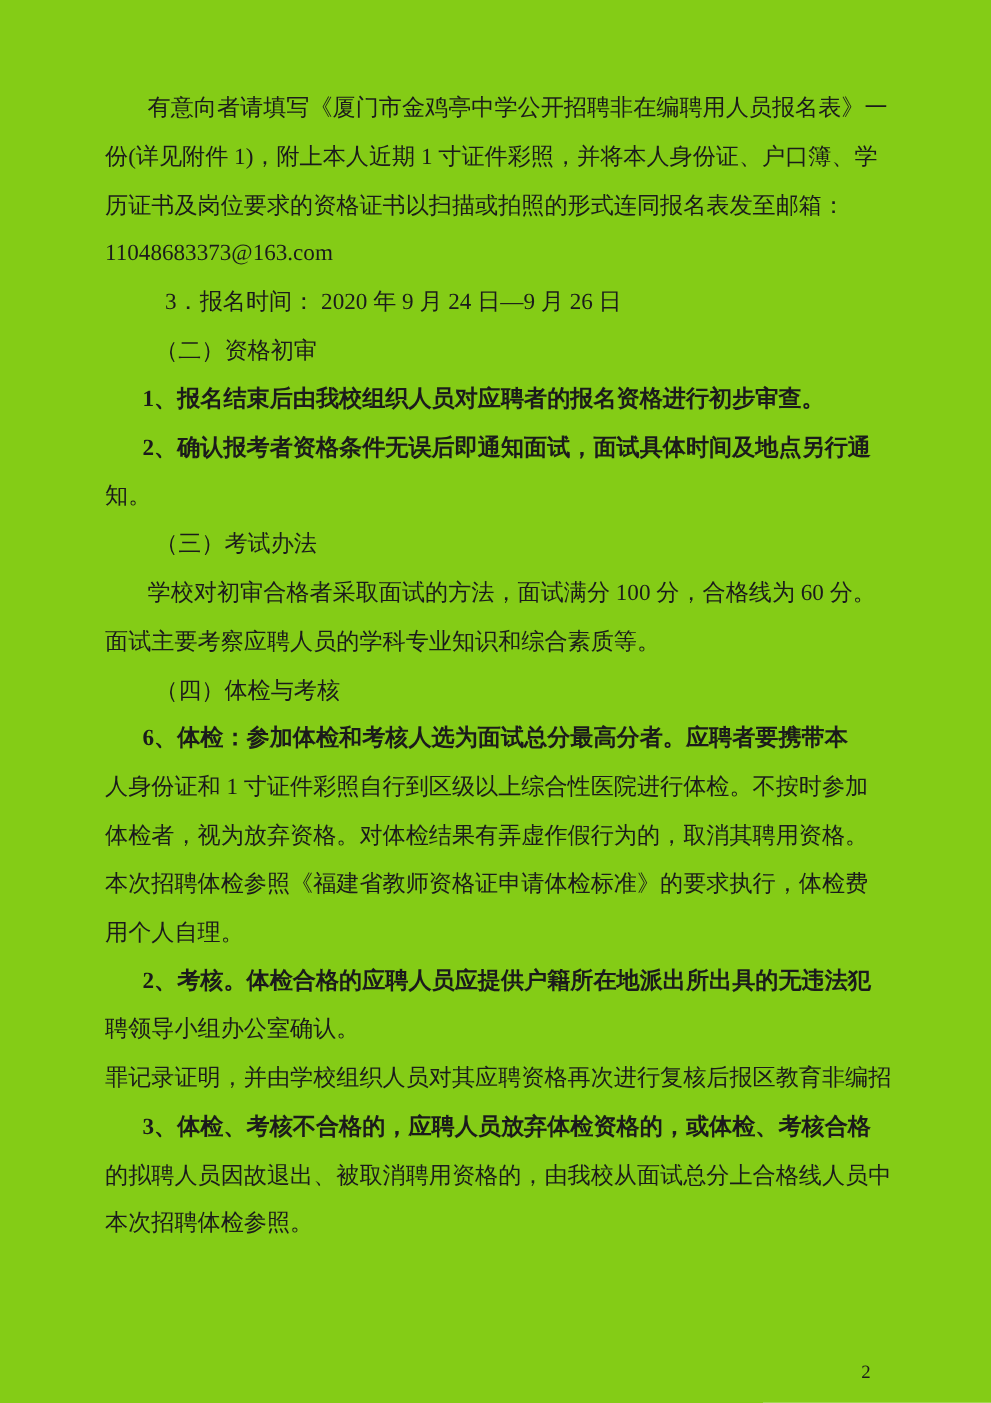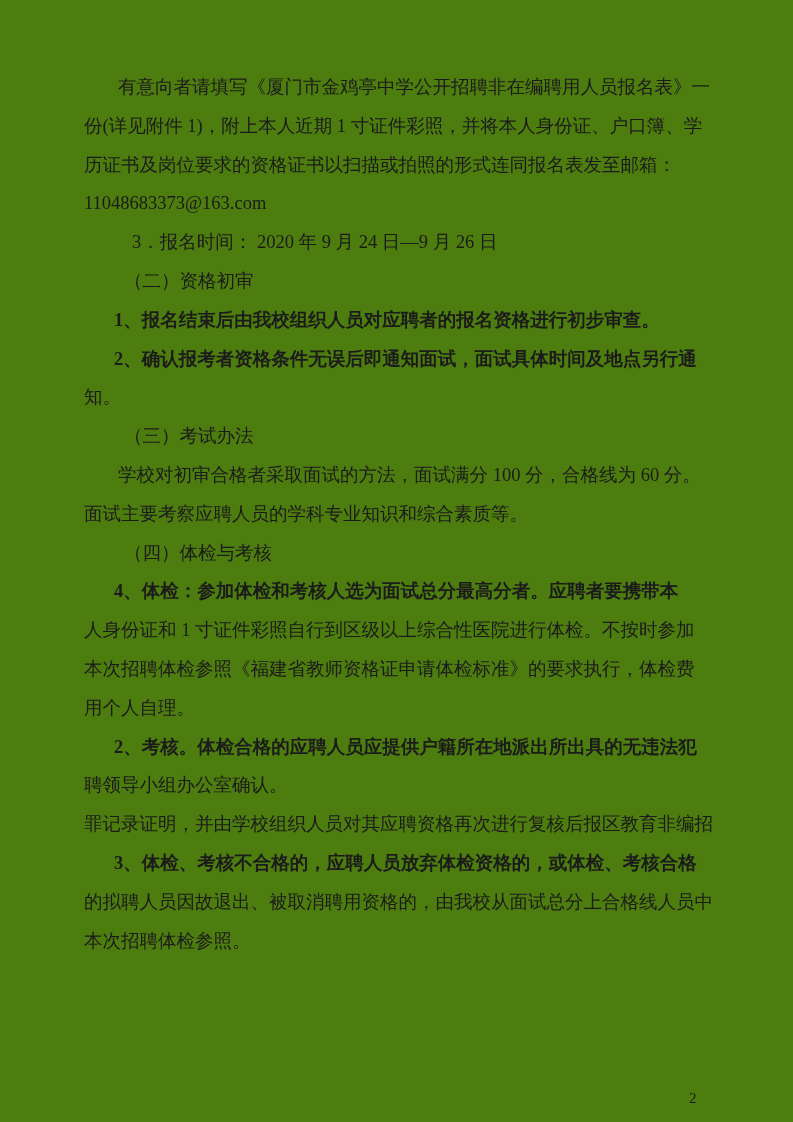--- a/index.html
+++ b/index.html
@@ -9,21 +9,21 @@
     background: #ffffff;
     position: relative;
     font-family: "Liberation Serif", "DejaVu Serif", serif;
     color: #1b1b1b;
     overflow: hidden;
   }
   .page {
     position: absolute;
     left: 0; top: 0;
     width: 793px; height: 1122px;
-    background: #4d7c0f;
+    background: #84cc16;
   }
   .content {
     position: absolute;
     left: 84px;
     top: 68px;
     width: 640px;
   }
   .ln {
     font-size: 18.5px;
     line-height: 38.8px;
@@ -56,22 +56,23 @@
     <div class="ln">11048683373@163.com</div>
     <div class="ln i-date">3．报名时间： 2020 年 9 月 24 日—9 月 26 日</div>
     <div class="ln i-h b">（二）资格初审</div>
     <div class="ln i-num">1、报名结束后由我校组织人员对应聘者的报名资格进行初步审查。</div>
     <div class="ln i-num">2、确认报考者资格条件无误后即通知面试，面试具体时间及地点另行通</div>
     <div class="ln">知。</div>
     <div class="ln i-h b">（三）考试办法</div>
     <div class="ln i-para">学校对初审合格者采取面试的方法，面试满分 100 分，合格线为 60 分。</div>
     <div class="ln">面试主要考察应聘人员的学科专业知识和综合素质等。</div>
     <div class="ln i-h b">（四）体检与考核</div>
-    <div class="ln i-num">4、体检：参加体检和考核人选为面试总分最高分者。应聘者要携带本</div>
+    <div class="ln i-num">6、体检：参加体检和考核人选为面试总分最高分者。应聘者要携带本</div>
     <div class="ln">人身份证和 1 寸证件彩照自行到区级以上综合性医院进行体检。不按时参加</div>
+    <div class="ln">体检者，视为放弃资格。对体检结果有弄虚作假行为的，取消其聘用资格。</div>
     <div class="ln">本次招聘体检参照《福建省教师资格证申请体检标准》的要求执行，体检费</div>
     <div class="ln">用个人自理。</div>
     <div class="ln i-num">2、考核。体检合格的应聘人员应提供户籍所在地派出所出具的无违法犯</div>
     <div class="ln">聘领导小组办公室确认。</div>
     <div class="ln">罪记录证明，并由学校组织人员对其应聘资格再次进行复核后报区教育非编招</div>
     <div class="ln i-num">3、体检、考核不合格的，应聘人员放弃体检资格的，或体检、考核合格</div>
     <div class="ln">的拟聘人员因故退出、被取消聘用资格的，由我校从面试总分上合格线人员中</div>
     <div class="ln">本次招聘体检参照。</div>
   </div>
   <div class="page-number">2</div>

